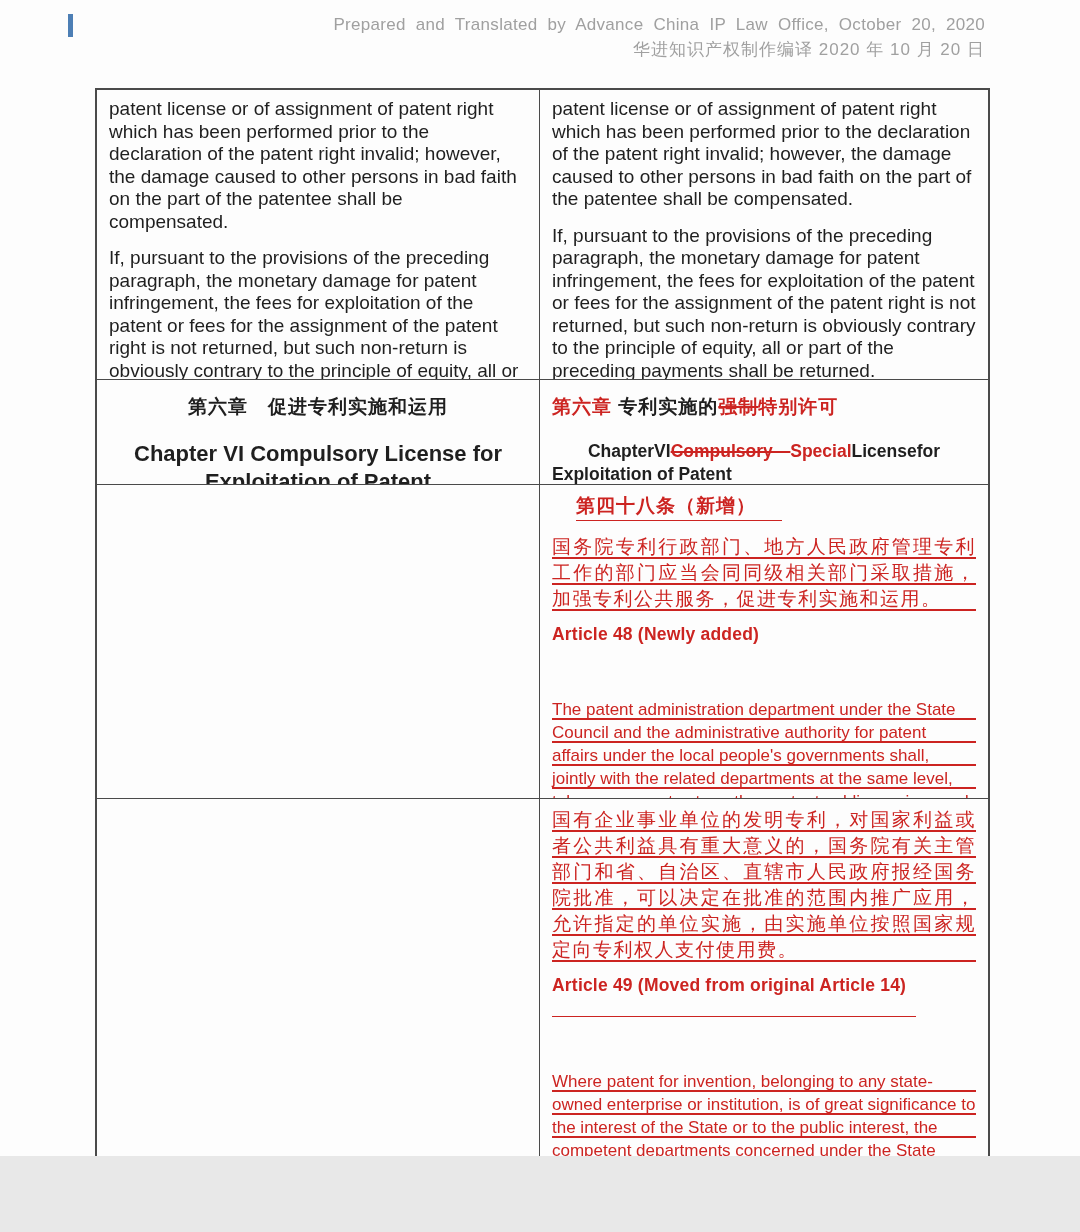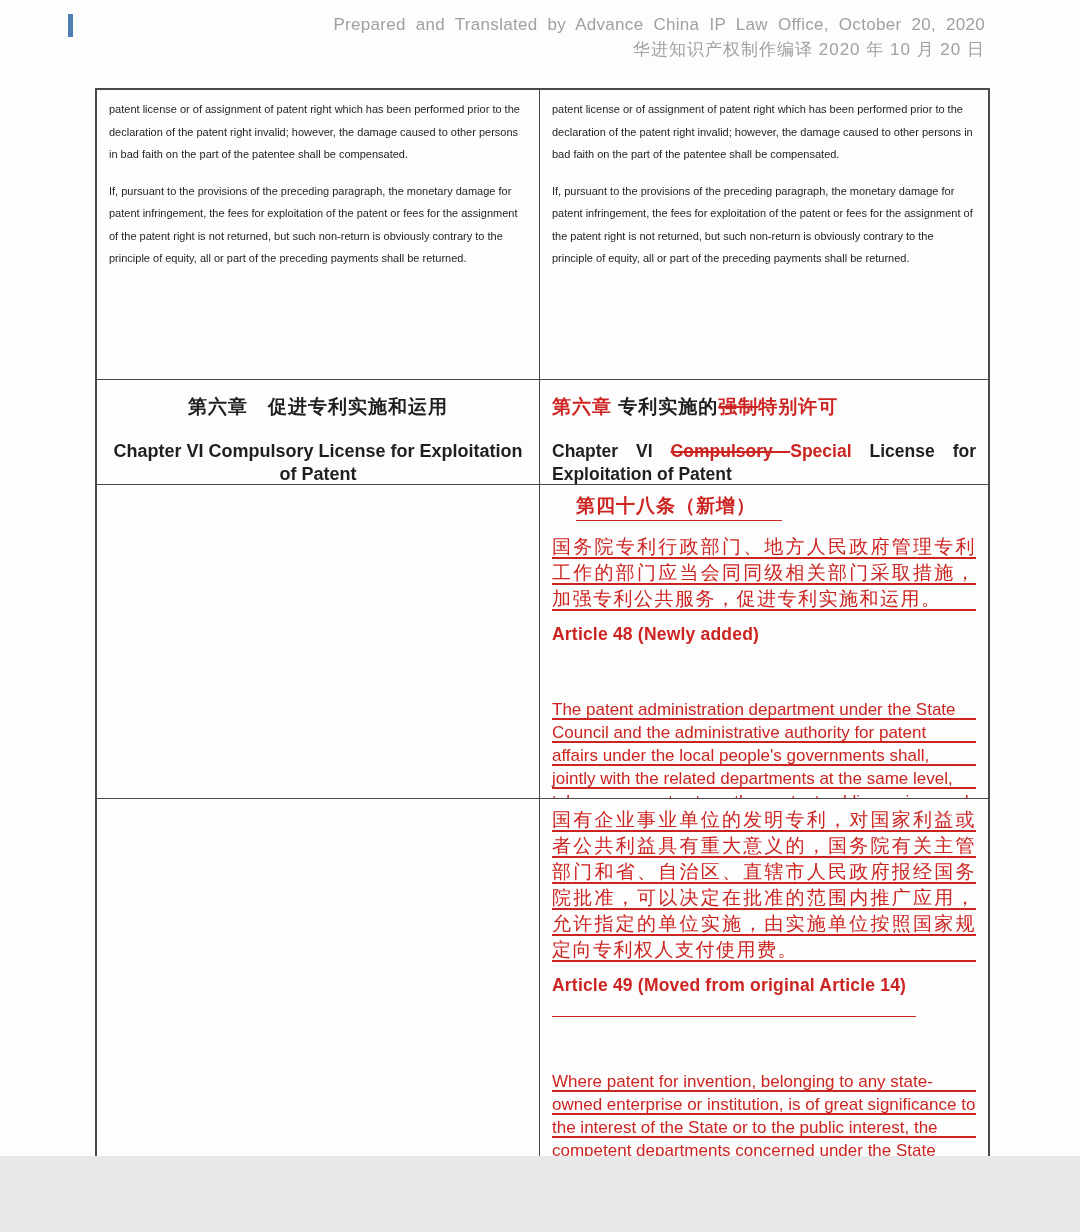--- a/index.html
+++ b/index.html
@@ -55,51 +55,51 @@
   }
   .cell {
     border-right: 1.5px solid var(--border);
     border-bottom: 1.5px solid var(--border);
     padding: 8px 12px 0 12px;
     overflow: hidden;
   }
   .cell.last-col { border-right: none; }
   .cell.last-row { border-bottom: none; }
   .body-p {
-    font-size: 11px;
+    font-size: 19px;
     line-height: 22.5px;
     margin-bottom: 14px;
     color: var(--ink);
   }
   
   .cell.center { text-align: center; }
   .cn-head {
     font-size: 19px;
     font-weight: bold;
     letter-spacing: 1px;
     margin-top: 6px;
     margin-bottom: 20px;
     white-space: nowrap;
   }
   .en-head {
-    font-size: 18px;
-    font-weight: bold;
-    line-height: 23px;
+    font-size: 22px;
+    font-weight: bold;
+    line-height: 28px;
   }
   .red { color: var(--red); }
   .strike { text-decoration: line-through; text-decoration-thickness: 1.6px; }
   .en-head-justify {
     text-align: left;
     font-weight: bold;
     font-size: 17.5px;
     line-height: 23px;
   }
   .jline {
     display: flex;
-    justify-content: space-between;
+    justify-content: center;
     margin-bottom: 0;
   }
   
   .red-title {
     display: inline-block;
     font-weight: bold;
     color: var(--red);
     font-size: 19px;
     letter-spacing: 1px;
     margin-bottom: 13px;

